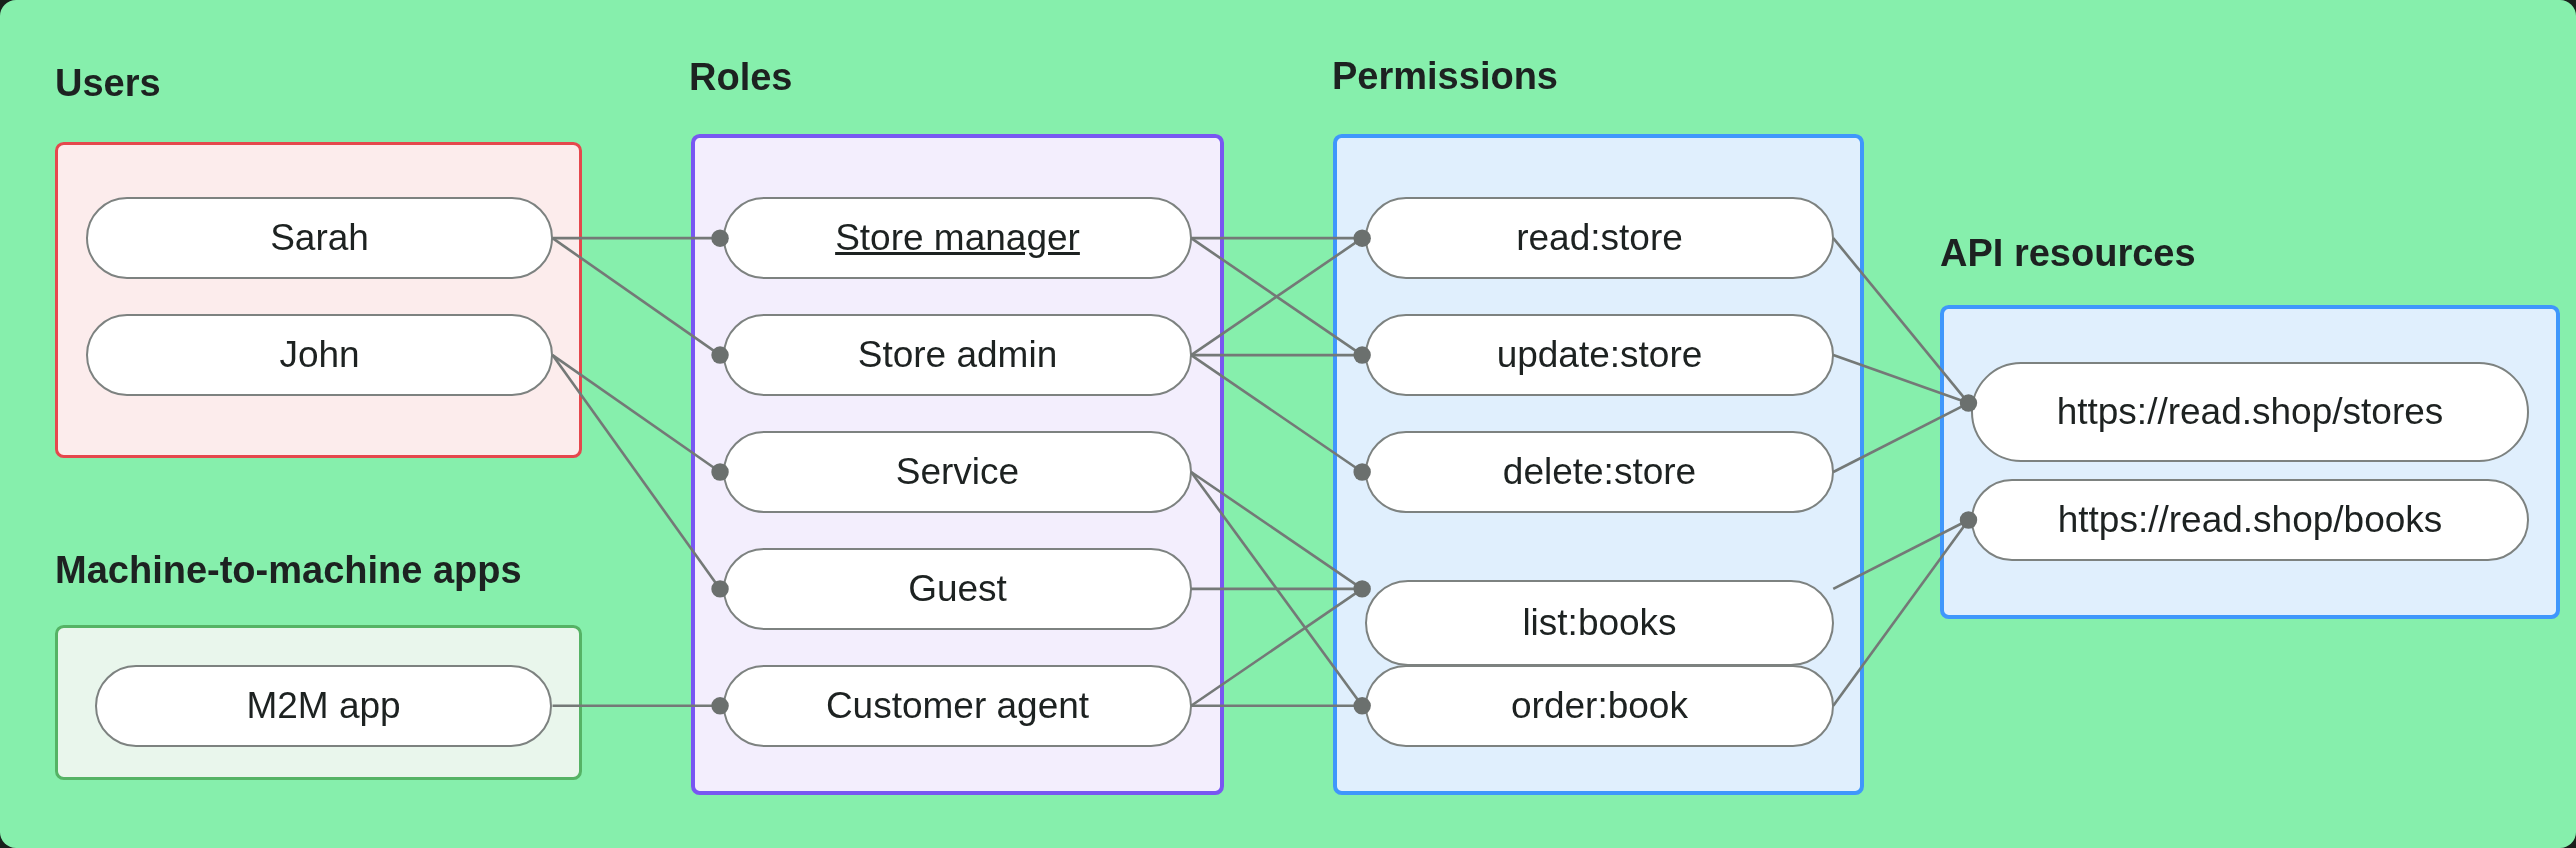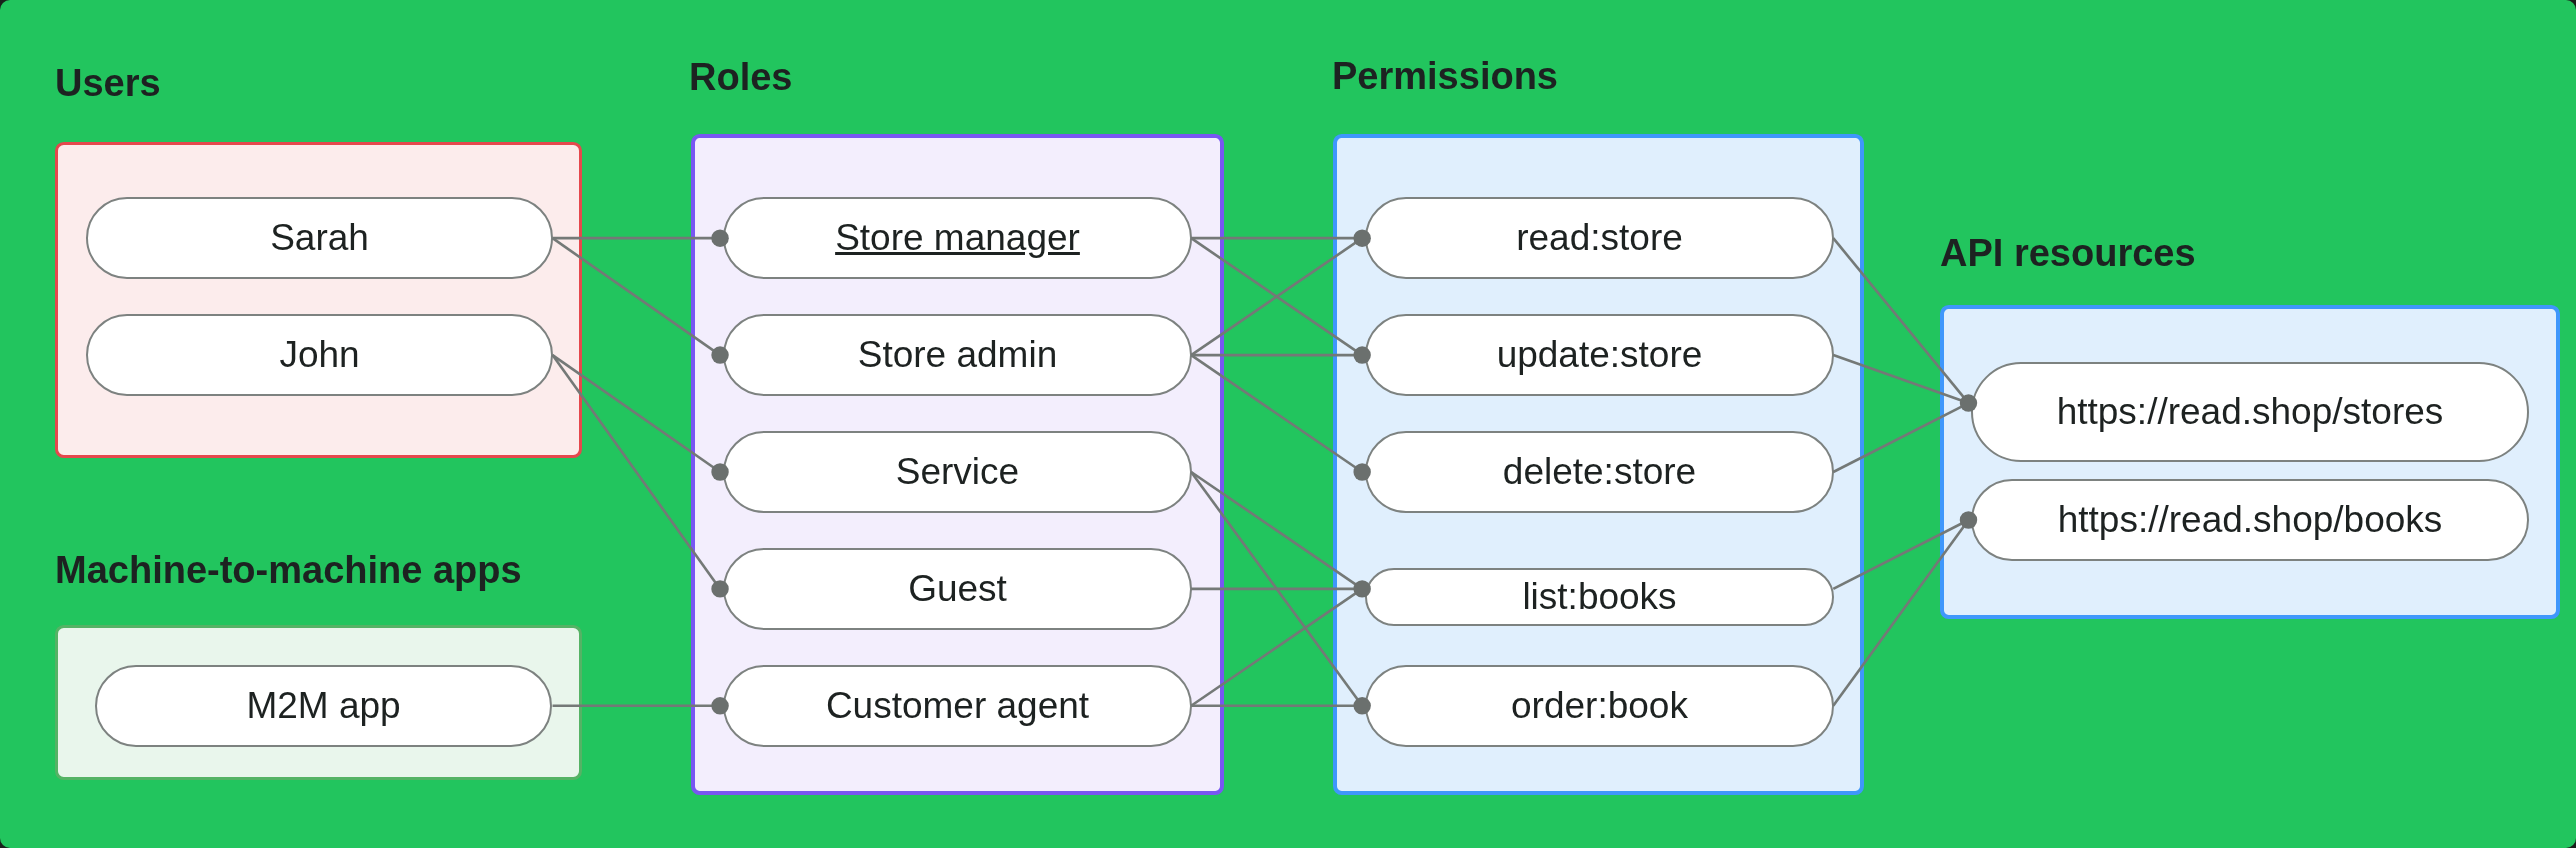--- a/index.html
+++ b/index.html
@@ -10,22 +10,22 @@
   }
   #stage {
     position: relative;
     width: 2576px;
     height: 848px;
     overflow: hidden;
   }
   #card {
     position: absolute;
     inset: 0;
-    background: #22c55e;
-    border-radius: 10px;
+    background: #86efac;
+    border-radius: 16px;
     overflow: hidden;
   }
   .group-label {
     position: absolute;
     font-size: 38px;
     font-weight: 600;
     color: #1d2221;
     line-height: 1.2;
     white-space: nowrap;
     z-index: 2;
@@ -87,21 +87,21 @@
         <div class="node-pill" style="left: 723px; top: 197px; width: 469px; height: 82px; text-decoration: underline;">Store manager</div>
         <div class="node-pill" style="left: 723px; top: 314px; width: 469px; height: 82px;">Store admin</div>
         <div class="node-pill" style="left: 723px; top: 431px; width: 469px; height: 82px;">Service</div>
         <div class="node-pill" style="left: 723px; top: 548px; width: 469px; height: 82px;">Guest</div>
         <div class="node-pill" style="left: 723px; top: 665px; width: 469px; height: 82px;">Customer agent</div>
         <div class="group-label" style="left: 1332px; top: 54px;">Permissions</div>
         <div class="group-box" style="left: 1333px; top: 134px; width: 531px; height: 661px; border-width: 4.4px; border-color: rgb(63, 151, 251); background: rgb(224, 239, 253);"></div>
         <div class="node-pill" style="left: 1365px; top: 197px; width: 469px; height: 82px;">read:store</div>
         <div class="node-pill" style="left: 1365px; top: 314px; width: 469px; height: 82px;">update:store</div>
         <div class="node-pill" style="left: 1365px; top: 431px; width: 469px; height: 82px;">delete:store</div>
-        <div class="node-pill" style="left: 1365px; top: 568px; width: 469px; height: 58px;">list:books</div>
+        <div class="node-pill" style="left: 1365px; top: 580px; width: 469px; height: 86px;">list:books</div>
         <div class="node-pill" style="left: 1365px; top: 665px; width: 469px; height: 82px;">order:book</div>
         <div class="group-label" style="left: 1940px; top: 231px;">API resources</div>
         <div class="group-box" style="left: 1940px; top: 305px; width: 620px; height: 314px; border-width: 4.4px; border-color: rgb(63, 151, 251); background: rgb(224, 239, 253);"></div>
         <div class="node-pill" style="left: 1971px; top: 362px; width: 558px; height: 100px;">https://read.shop/stores</div>
         <div class="node-pill" style="left: 1971px; top: 479px; width: 558px; height: 82px;">https://read.shop/books</div>
       </div>
     <svg id="edge-layer" width="2576" height="848" viewBox="0 0 2952 972">
         <line x1="633" y1="273" x2="825" y2="273" class="edge-line"></line>
         <line x1="633" y1="273" x2="825" y2="407" class="edge-line"></line>
         <line x1="633" y1="407" x2="825" y2="541" class="edge-line"></line>

